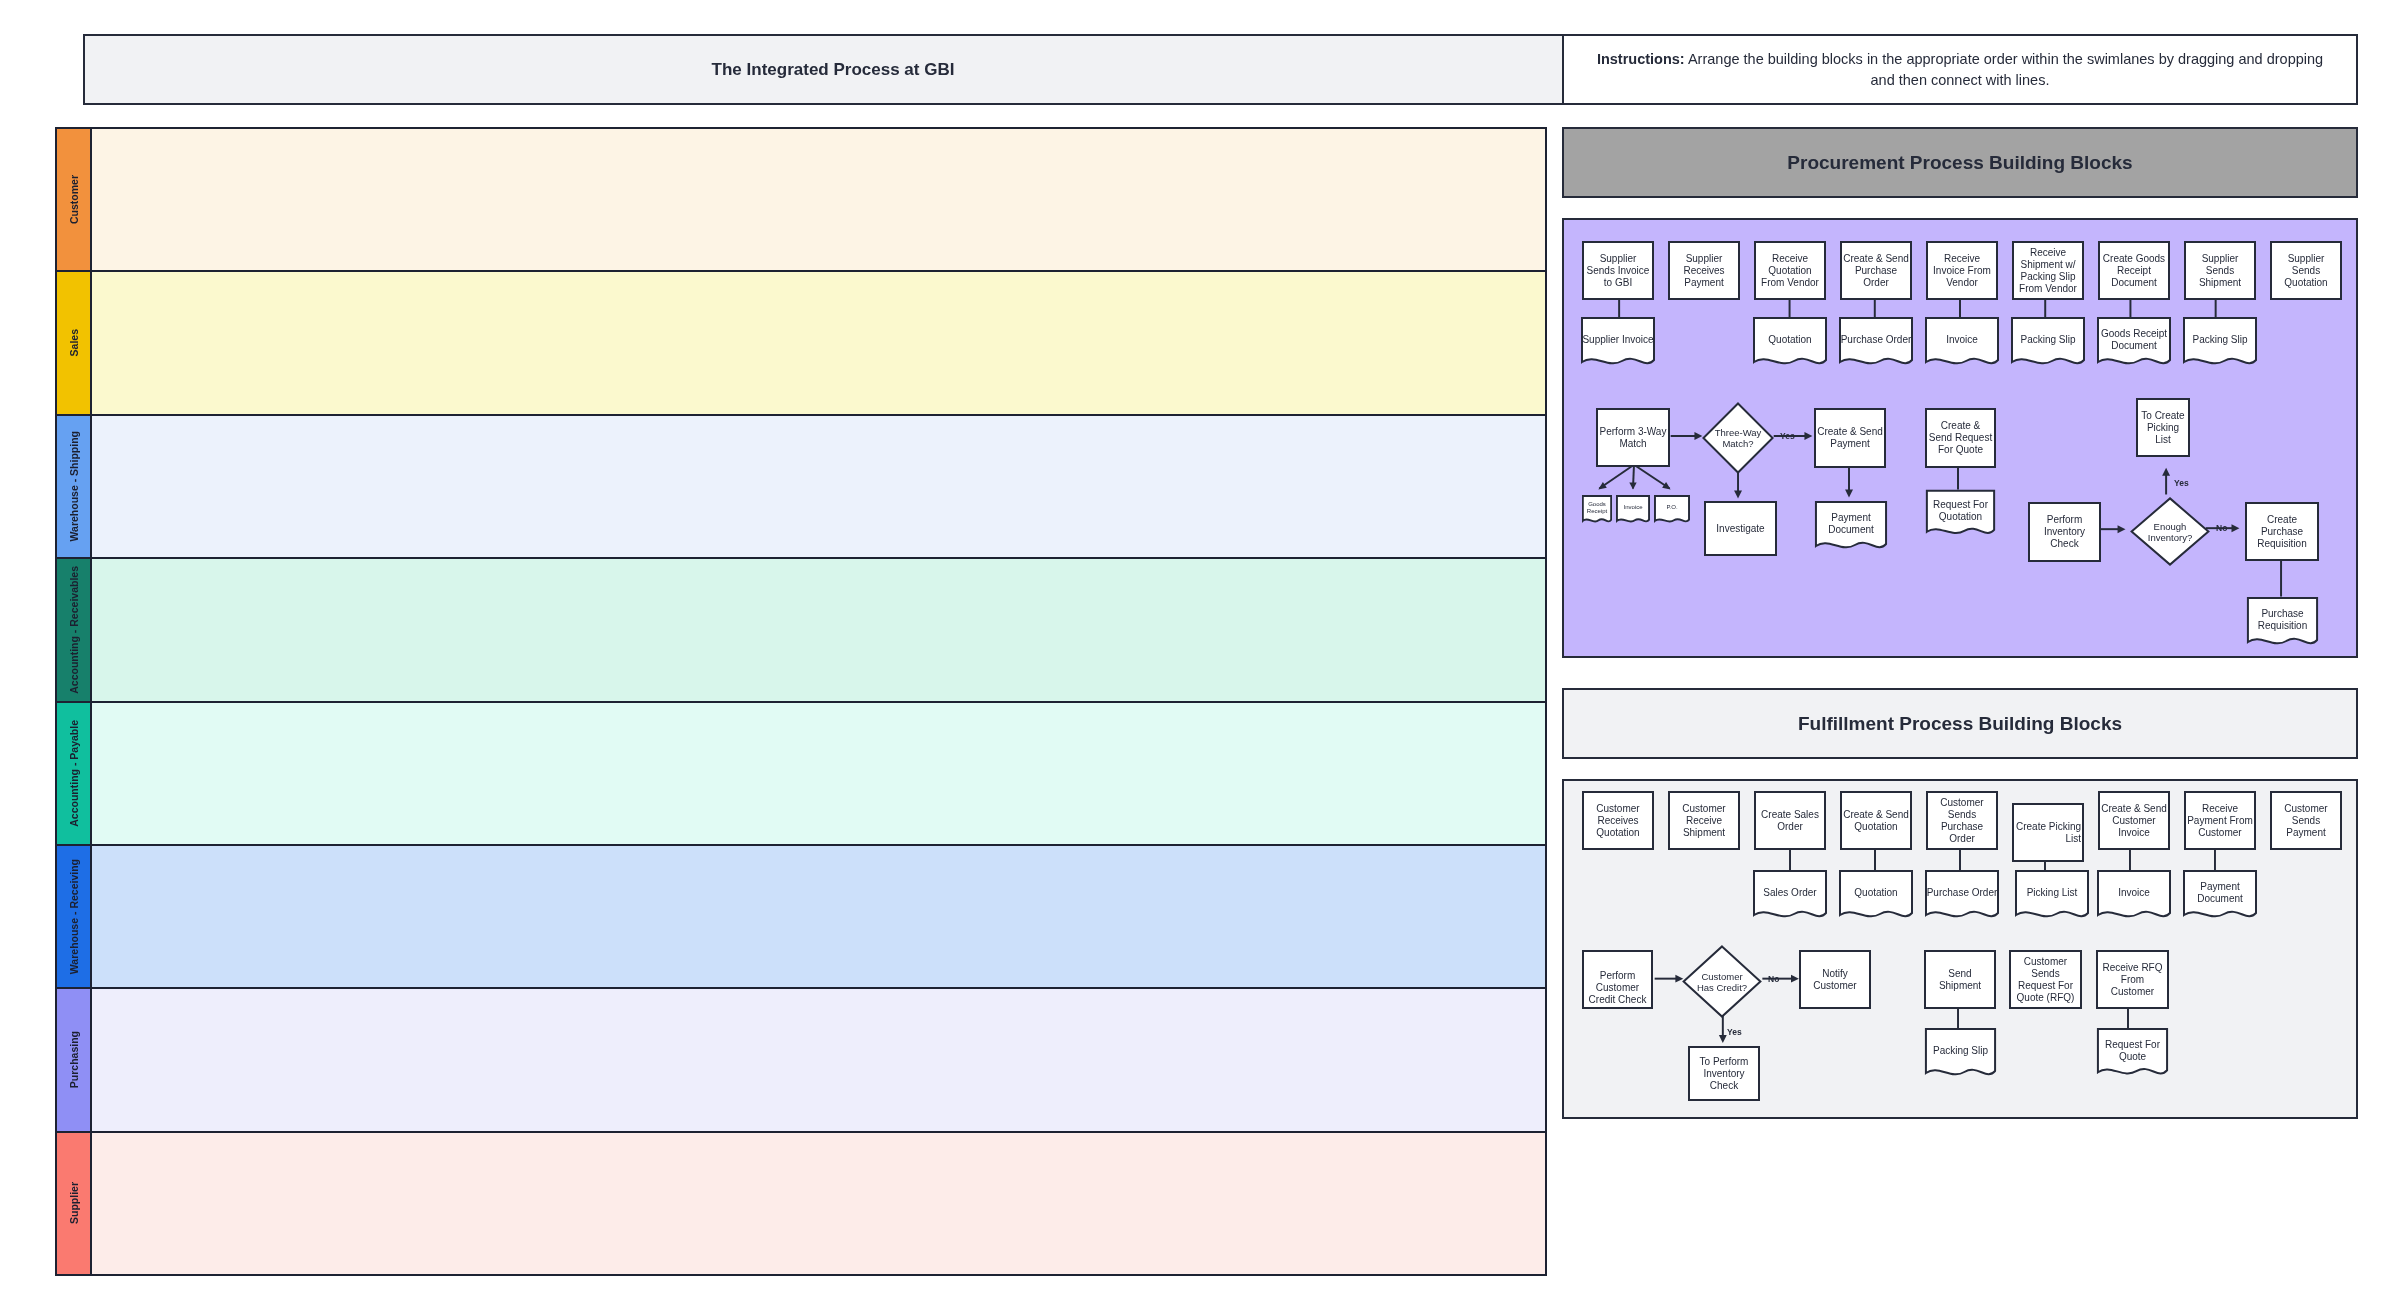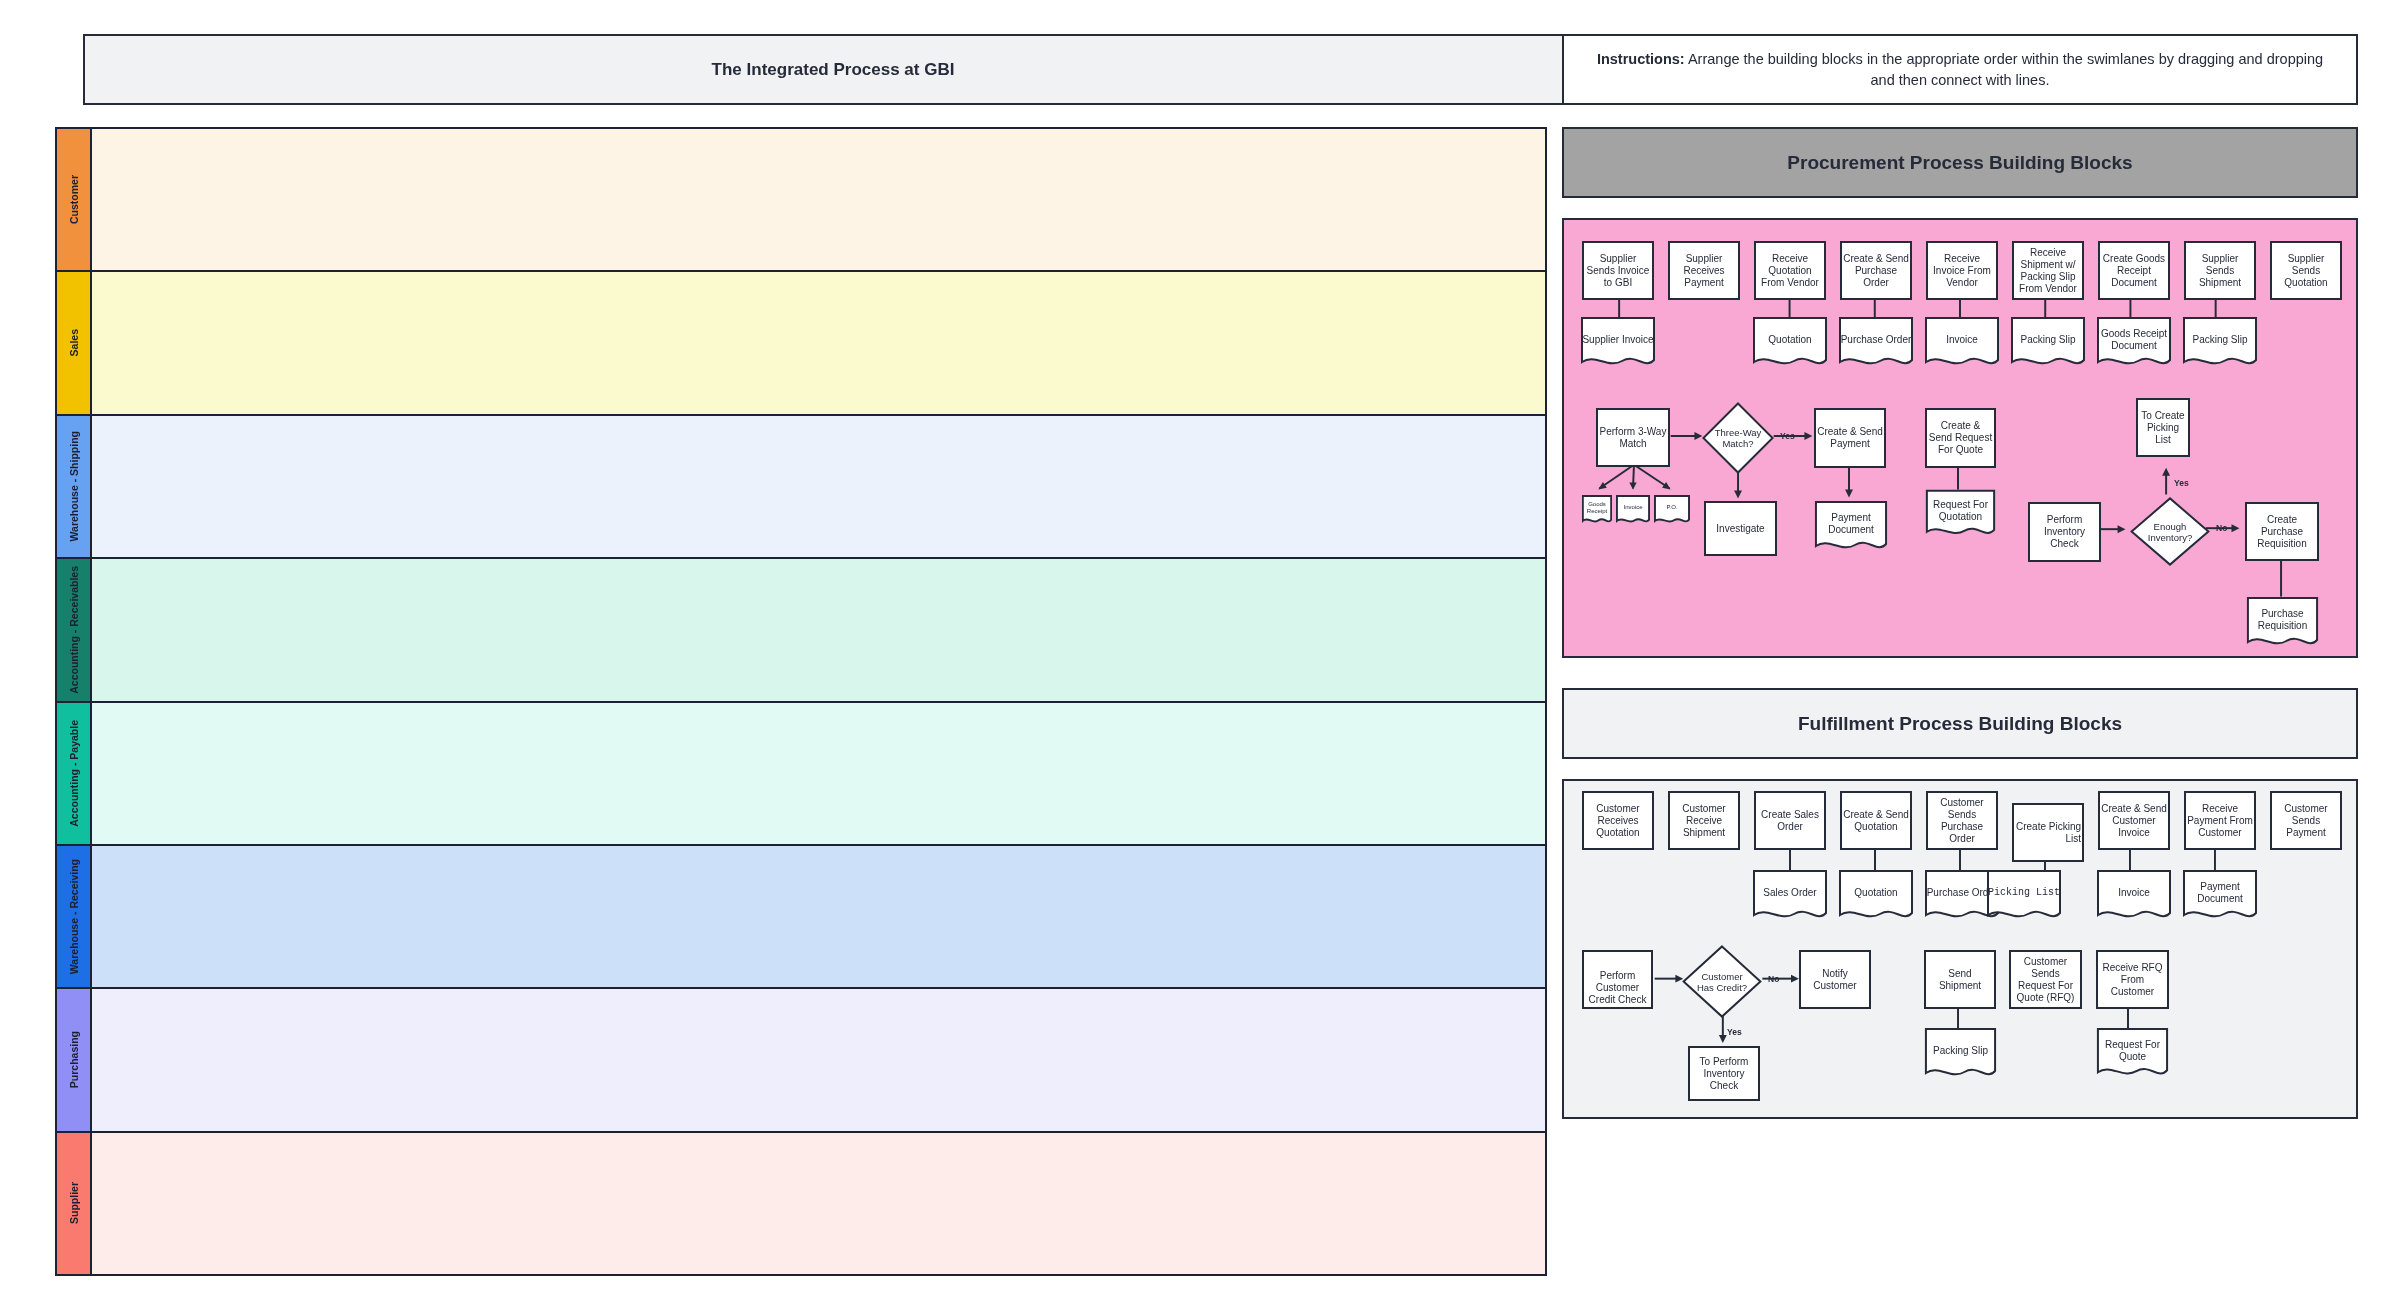--- a/index.html
+++ b/index.html
@@ -111,21 +111,21 @@
     <div>
       <b>Instructions:</b>
       <span>Arrange the building blocks in the appropriate order within the swimlanes by dragging and dropping and then connect with lines.</span>
     </div>
   </div>
 
   <div class="hdr-box box-border" style="top: 127px; background-color: #a3a3a3;">
     <span>Procurement Process Building Blocks</span>
   </div>
 
-  <div class="panel" style="top: 218px; height: 440px; background-color: #f9a8d4;">
+  <div class="panel" style="top: 218px; height: 440px; background-color: #c4b5fd;">
     <svg class="csvg" viewBox="0 0 796 440">
       <line x1="54" y1="80" x2="54" y2="100"></line>
         <line x1="226" y1="80" x2="226" y2="100"></line>
       <line x1="312" y1="80" x2="312" y2="100"></line>
         <line x1="398" y1="80" x2="398" y2="100"></line>
       <line x1="484" y1="80" x2="484" y2="100"></line>
         <line x1="570" y1="80" x2="570" y2="100"></line>
       <line x1="656" y1="80" x2="656" y2="100"></line>
       <line x1="106" y1="218" x2="133" y2="218"></line>
         <polygon points="138,218 130,214 130,222"></polygon>
@@ -360,21 +360,21 @@
           <path class="shape-stroke" d="M2 2 H74 V44 C65 54 56 37 42 45 C28 53 15 37 2 46 Z"></path>
         </svg>
       <span class="lbl">Quotation</span>
       </div>
     <div class="doc" style="left:360px;top:88px;">
       <svg viewBox="0 0 76 57" preserveAspectRatio="none">
           <path class="shape-stroke" d="M2 2 H74 V44 C65 54 56 37 42 45 C28 53 15 37 2 46 Z"></path>
         </svg>
       <span class="lbl">Purchase Order</span>
       </div>
-    <div class="doc" style="left:422px;top:88px;font-family:Liberation Mono, monospace;">
+    <div class="doc" style="left:450px;top:88px;">
       <svg viewBox="0 0 76 57" preserveAspectRatio="none">
           <path class="shape-stroke" d="M2 2 H74 V44 C65 54 56 37 42 45 C28 53 15 37 2 46 Z"></path>
         </svg>
       <span class="lbl">Picking List</span>
       </div>
     <div class="doc" style="left:532px;top:88px;">
       <svg viewBox="0 0 76 57" preserveAspectRatio="none">
           <path class="shape-stroke" d="M2 2 H74 V44 C65 54 56 37 42 45 C28 53 15 37 2 46 Z"></path>
         </svg>
       <span class="lbl">Invoice</span>

